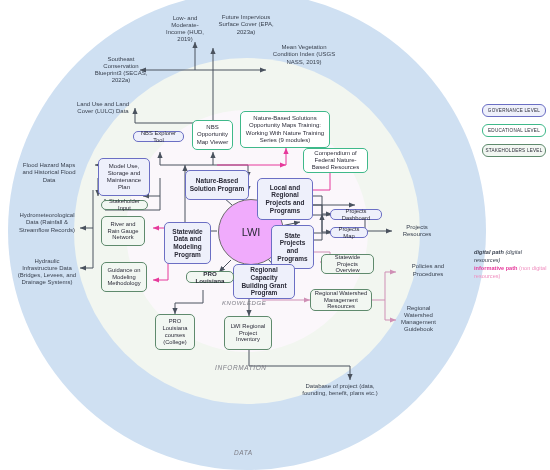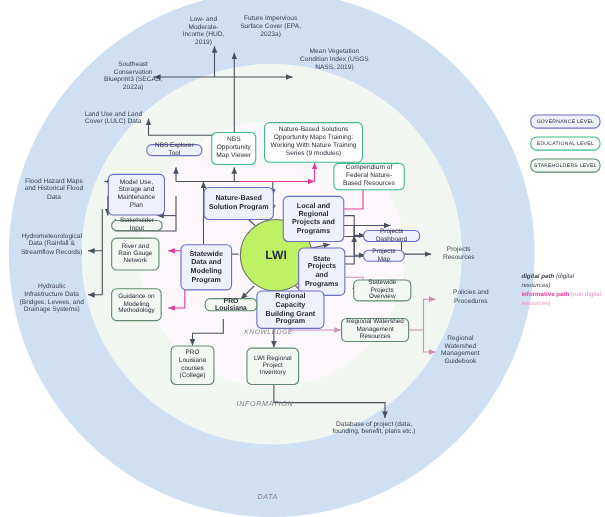--- a/index.html
+++ b/index.html
@@ -99,26 +99,26 @@
   .bold { font-weight: bold; }
 
   
   #node-lwi {
     position: absolute;
     left: 218px;
     top: 199px;
     width: 64px;
     height: 64px;
     border-radius: 50%;
-    background: #bef264;
+    background: #f0abfc;
     border: 1px solid #6d6d6d;
     display: flex;
     align-items: center;
     justify-content: center;
-    font-weight: bold;
+    font-weight: normal;
     font-size: 11px;
     color: #2b2b38;
   }
 
   
   #legend-levels {
     position: absolute;
     left: 482px;
     top: 104px;
     display: flex;

